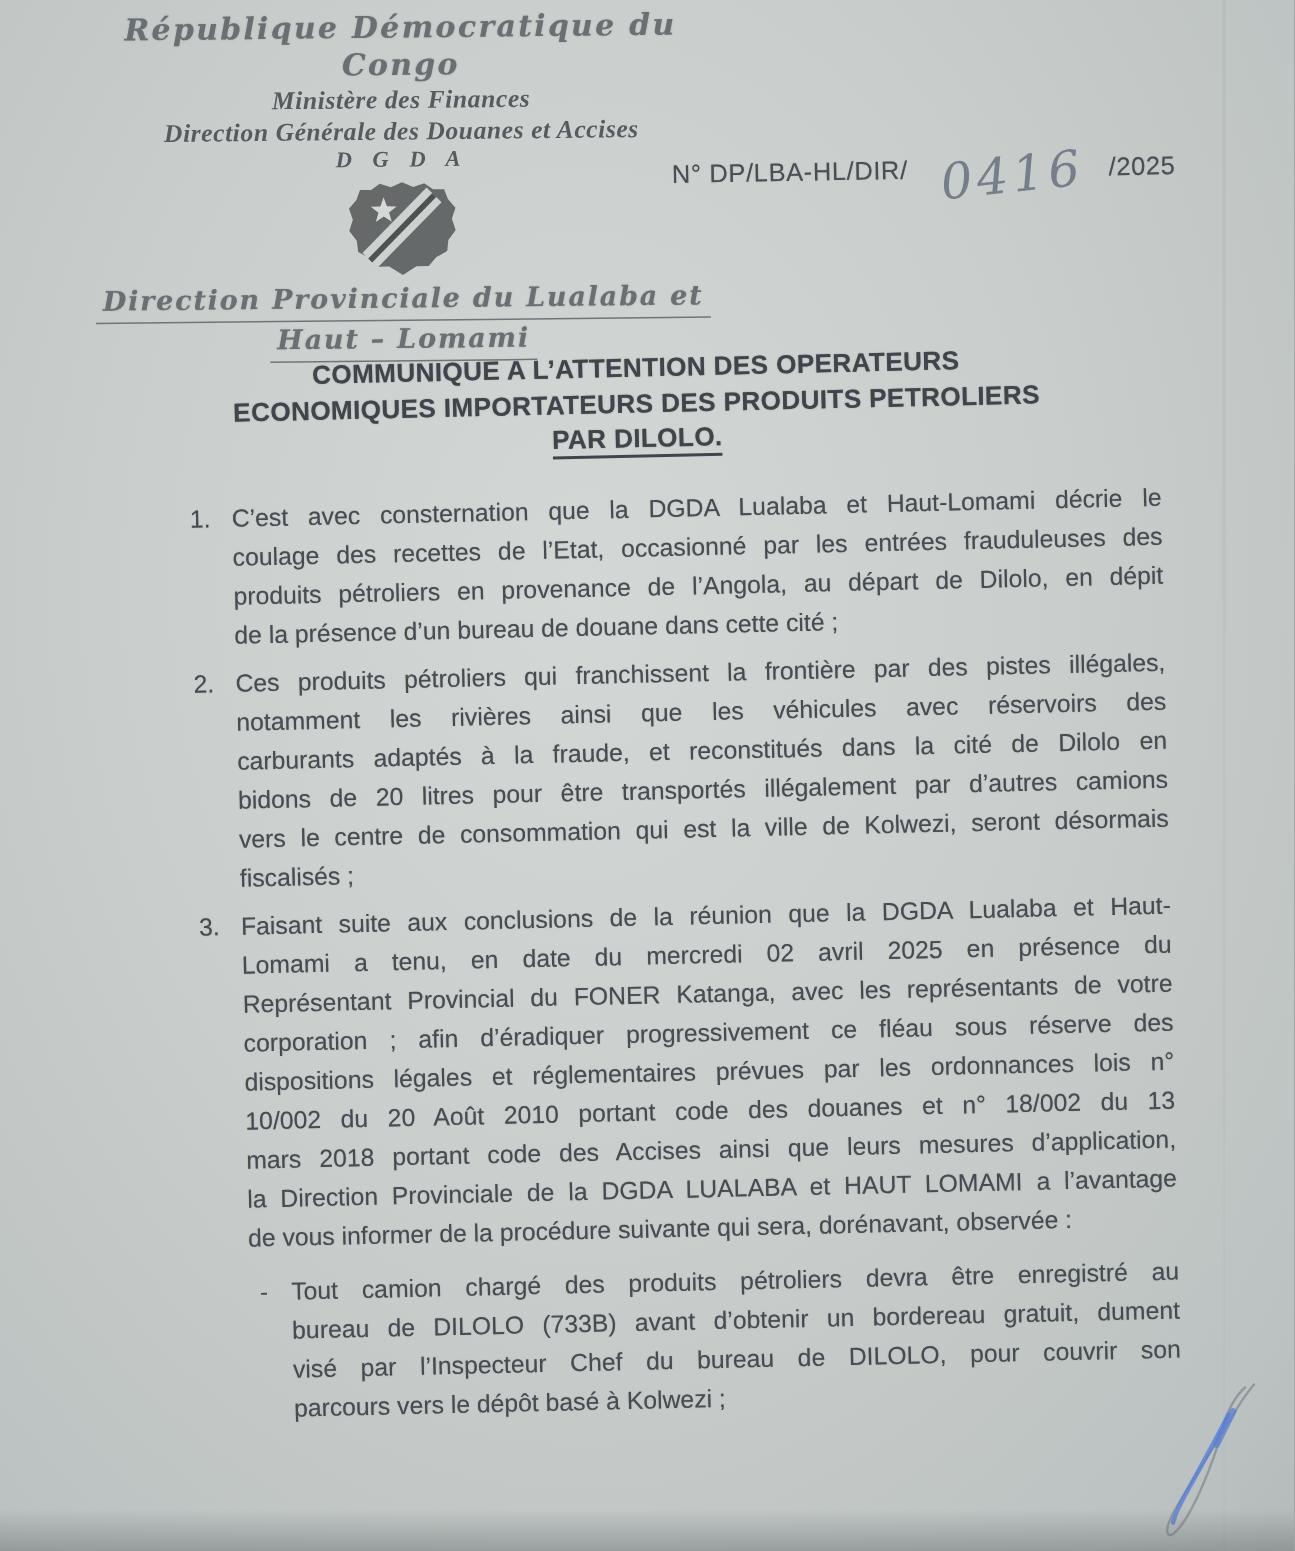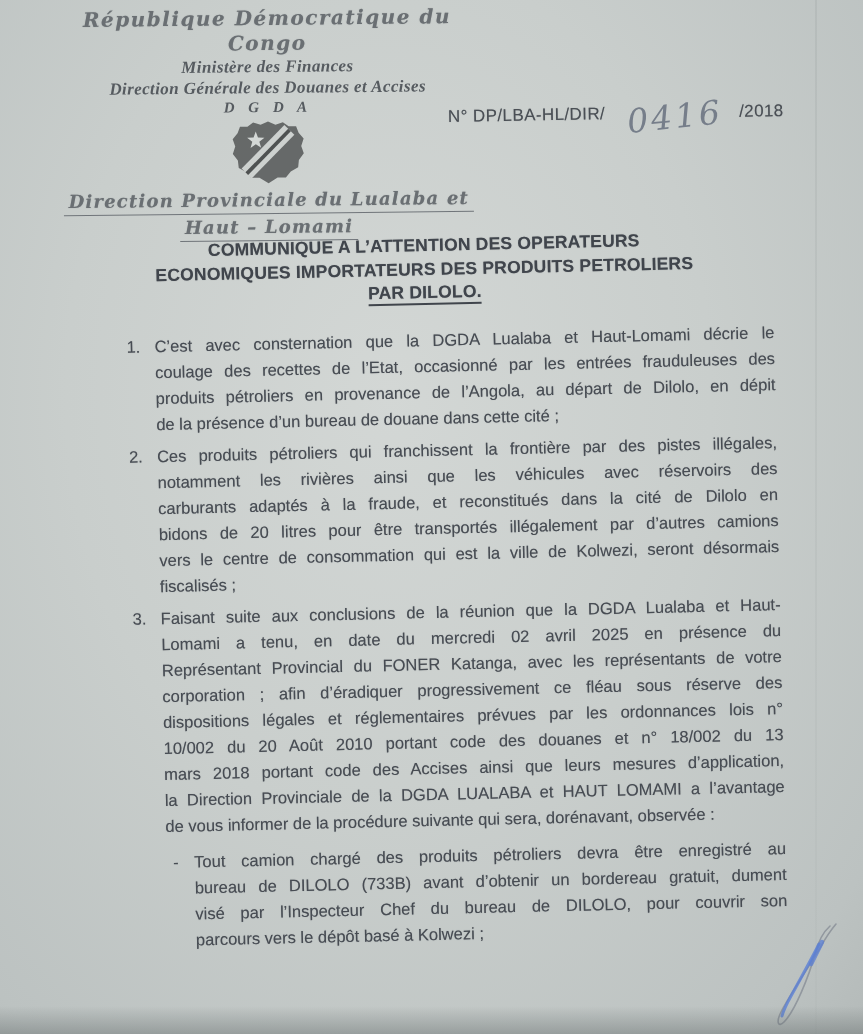--- a/index.html
+++ b/index.html
@@ -97,21 +97,21 @@
 
     <div class="lh-prov">
       <div><span class="u">Direction Provinciale du Lualaba et</span></div>
       <div><span class="u">Haut – Lomami</span></div>
     </div>
   </div>
 
   <div class="ref">
     <span class="typed">N° DP/LBA-HL/DIR/</span>
     <span class="handwritten">0416</span>
-    <span class="typed">/2018</span>
+    <span class="typed">/2025</span>
   </div>
 
   <div class="main">
     <div class="doc-title">
       <div>COMMUNIQUE A L’ATTENTION DES OPERATEURS</div>
       <div>ECONOMIQUES IMPORTATEURS DES PRODUITS PETROLIERS</div>
       <div><span class="u">PAR DILOLO.</span></div>
     </div>
 
     <div class="plist">

